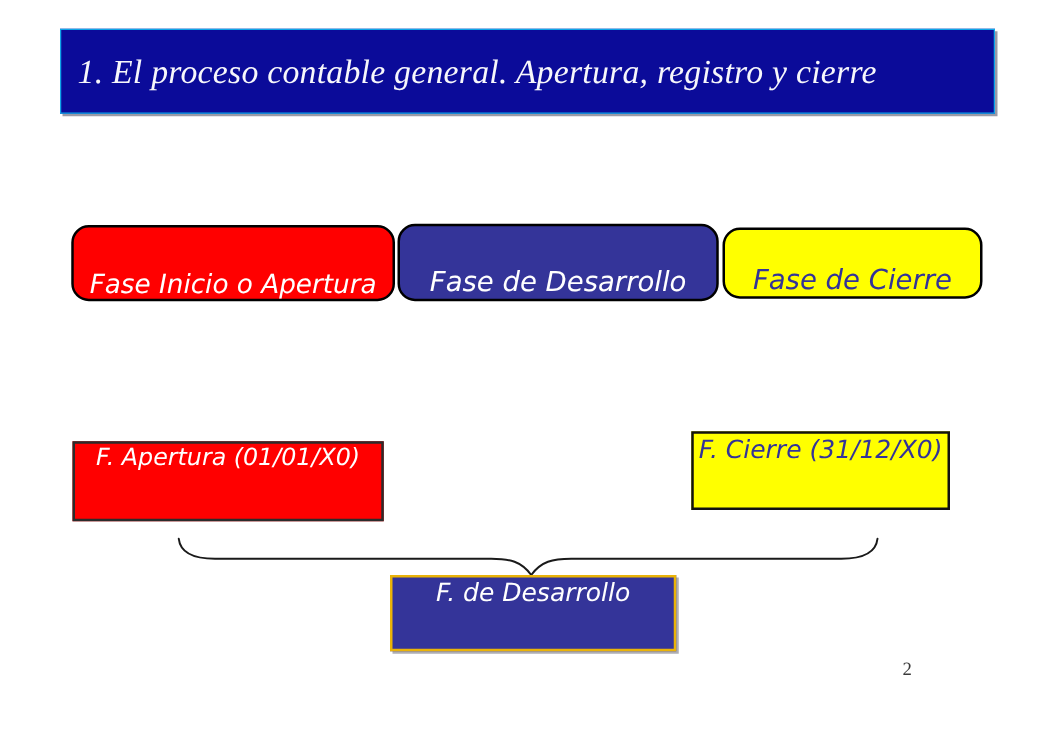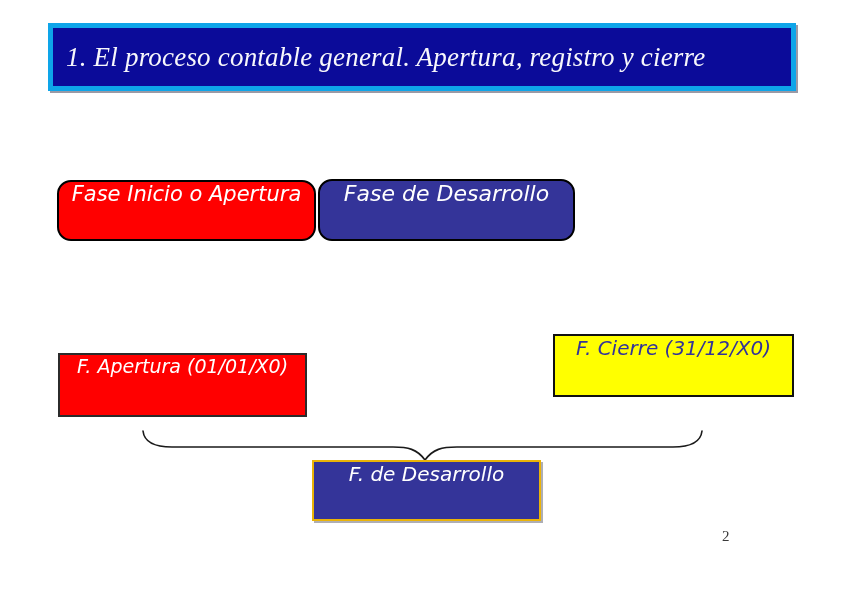--- a/index.html
+++ b/index.html
@@ -17,21 +17,21 @@
   }
 
   
   .title-bar {
     position: absolute;
     left: 48px;
     top: 23px;
     width: 748px;
     height: 68px;
     background: #0b0b99;
-    border: 5px solid #0ea5e9;
+    border: 1px solid #0ea5e9;
     box-shadow: 2px 2px 0 #9a9aa6;
     display: flex;
     align-items: center;
     box-sizing: border-box;
     padding-left: 13px;
   }
   .title-bar .title-text {
     font-family: "Liberation Serif", serif;
     font-style: italic;
     font-size: 27px;
@@ -40,21 +40,21 @@
     letter-spacing: 0.2px;
   }
 
   
   .phase-box {
     position: absolute;
     box-sizing: border-box;
     border: 2px solid #000000;
     border-radius: 14px;
     display: flex;
-    align-items: flex-start;
+    align-items: flex-end;
     justify-content: center;
     font-style: italic;
     white-space: nowrap;
   }
   .phase-inicio {
     left: 57px; top: 180px; width: 259px; height: 61px;
     background: #ff0000;
     color: #ffffff;
     font-size: 21px;
   }
@@ -81,21 +81,21 @@
     white-space: nowrap;
   }
   .apertura-box {
     left: 58px; top: 353px; width: 249px; height: 64px;
     background: #ff0000;
     border: 2px solid #2b2b2b;
     color: #ffffff;
     font-size: 19px;
   }
   .cierre-box {
-    left: 553px; top: 334px; width: 241px; height: 63px;
+    left: 553px; top: 345px; width: 207px; height: 63px;
     background: #ffff00;
     border: 2px solid #111111;
     color: #333399;
     font-size: 20px;
   }
   .desarrollo-box {
     left: 312px; top: 460px; width: 229px; height: 61px;
     background: #343499;
     border: 2px solid #eab308;
     box-shadow: 2px 2px 0 rgba(130,130,140,0.65);
@@ -133,20 +133,23 @@
   </div>
 
   <div class="phase-box phase-inicio">
     <span>Fase Inicio o Apertura</span>
   </div>
 
   <div class="phase-box phase-desarrollo">
     <span>Fase de Desarrollo</span>
   </div>
 
+  <div class="phase-box phase-cierre">
+    <span>Fase de Cierre</span>
+  </div>
 
   <div class="time-box apertura-box">
     <span>F. Apertura (01/01/X0)</span>
   </div>
 
   <div class="time-box cierre-box">
     <span>F. Cierre (31/12/X0)</span>
   </div>
 
   <svg class="brace-svg" viewBox="0 0 848 599" xmlns="http://www.w3.org/2000/svg">

